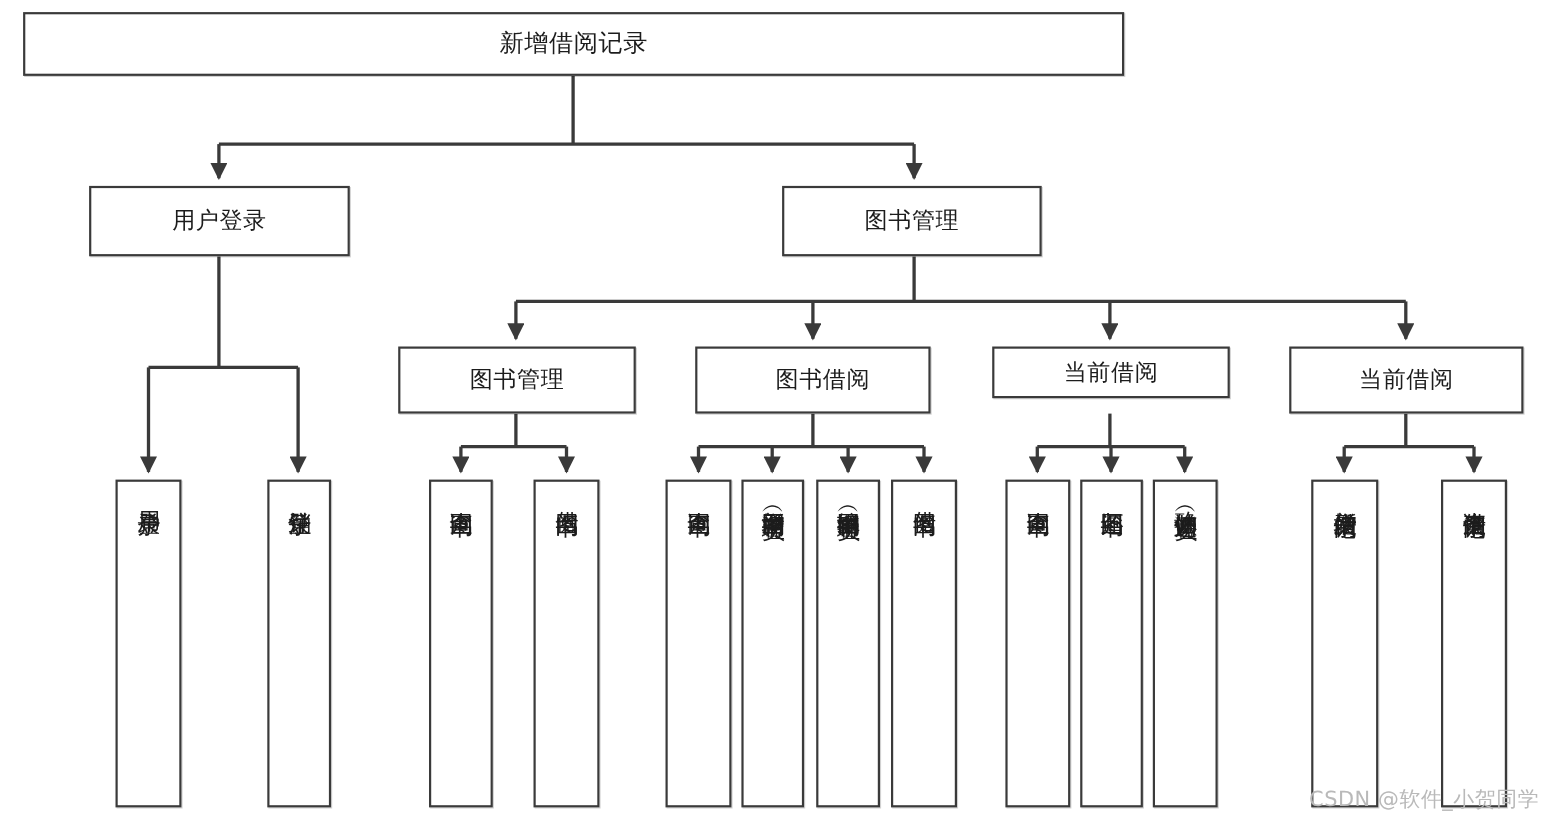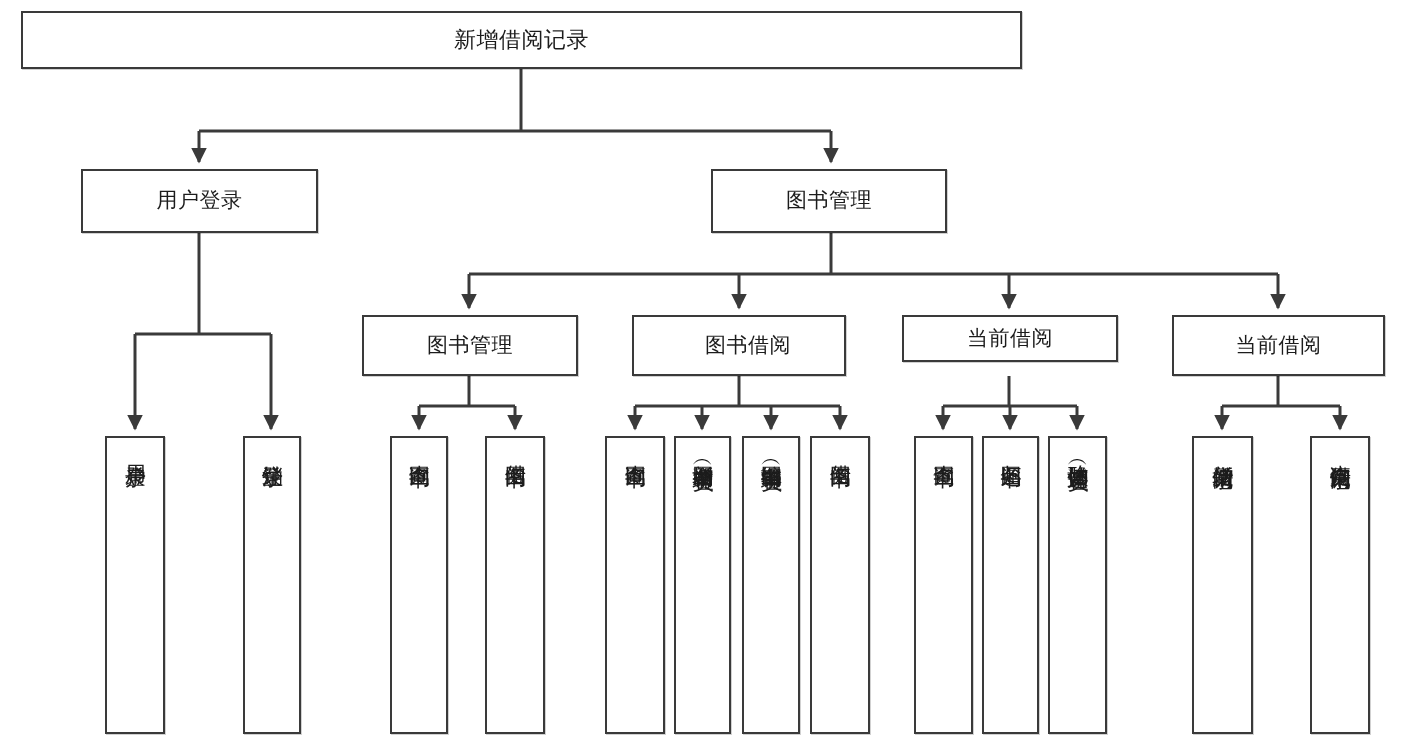--- a/index.html
+++ b/index.html
@@ -188,13 +188,14 @@
         <span class="node-label">确认归还（管理员）</span>
       </div>
       <div class="node vert" style="left: 1192px; top: 436px; width: 61px; height: 298px;">
         <span class="node-label">新增借阅记录</span>
       </div>
       <div class="node vert" style="left: 1310px; top: 436px; width: 60px; height: 298px;">
         <span class="node-label">查询借阅记录</span>
       </div>
     </div>
 
+  <div class="watermark">CSDN @软件_小贺同学</div>
 </div>
 
 </body></html>

